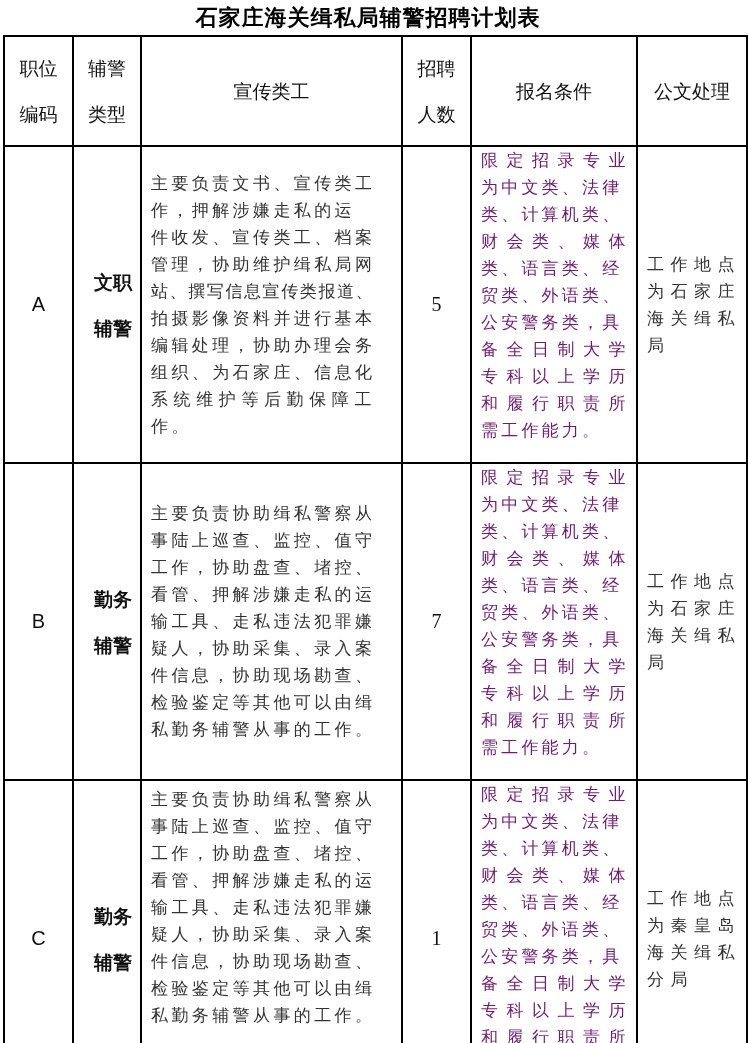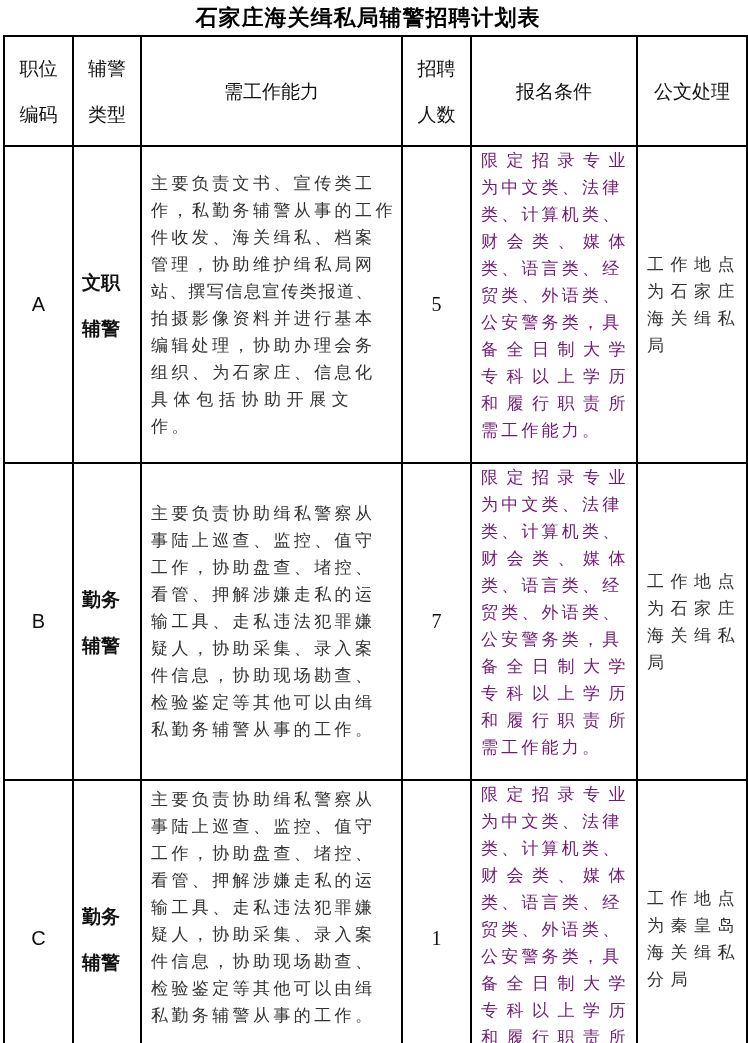--- a/index.html
+++ b/index.html
@@ -22,21 +22,21 @@
     font-family: "DejaVu Sans", "Liberation Sans", sans-serif;
     font-size: 19px; font-weight: normal; text-align: center; line-height: 46px; color: #111;
   }
   .hdr .two { display: block; }
   .code {
     font-family: "Liberation Sans", "DejaVu Sans", sans-serif;
     font-size: 20px; text-align: center; color: #111;
   }
   .type {
     font-family: "DejaVu Sans", "Liberation Sans", sans-serif;
-    font-size: 19px; font-weight: bold; text-align: left; line-height: 46px; color: #111;
+    font-size: 19px; font-weight: bold; text-align: right; line-height: 46px; color: #111;
   }
   .type span { display: block; }
   .desc {
     font-family: "DejaVu Serif", "Liberation Serif", serif;
     font-size: 17px; line-height: 27px; color: #333;
     text-align: justify; text-justify: inter-character;
     padding: 0 8px 0 9px !important;
     letter-spacing: 3.4px;
     margin-top: 25px;
   }
@@ -81,45 +81,45 @@
   <tbody>
       <tr>
     <td class="hdr">
       <span class="two">职位</span>
       <span class="two">编码</span>
     </td>
     <td class="hdr">
       <span class="two">辅警</span>
       <span class="two">类型</span>
     </td>
-    <td class="hdr">需工作能力</td>
+    <td class="hdr">宣传类工</td>
     <td class="hdr">
       <span class="two">招聘</span>
       <span class="two">人数</span>
     </td>
     <td class="hdr">报名条件</td>
     <td class="hdr">公文处理</td>
   </tr>
 
   <tr class="row-a">
     <td class="code">A</td>
     <td class="type">
       <span>文职</span>
       <span>辅警</span>
     </td>
     <td class="desc">
       <span class="line">主要负责文书、宣传类工</span>
-      <span class="line">作，私勤务辅警从事的工作</span>
-      <span class="line">件收发、海关缉私、档案</span>
+      <span class="line">作，押解涉嫌走私的运</span>
+      <span class="line">件收发、宣传类工、档案</span>
       <span class="line">管理，协助维护缉私局网</span>
       <span class="line" style="letter-spacing:1.6px">站、撰写信息宣传类报道、</span>
       <span class="line">拍摄影像资料并进行基本</span>
       <span class="line">编辑处理，协助办理会务</span>
       <span class="line">组织、为石家庄、信息化</span>
-      <span class="line" style="letter-spacing:5.6px">具体包括协助开展文</span>
+      <span class="line" style="letter-spacing:5.6px">系统维护等后勤保障工</span>
       <span class="line">作。</span>
     </td>
     <td class="num">5</td>
     <td class="cond">
       <span class="line" style="letter-spacing:8.5px">限定招录专业</span>
       <span class="line" style="letter-spacing:3.2px">为中文类、法律</span>
       <span class="line" style="letter-spacing:3.2px">类、计算机类、</span>
       <span class="line" style="letter-spacing:8.5px">财会类、媒体</span>
       <span class="line" style="letter-spacing:3.2px">类、语言类、经</span>
       <span class="line" style="letter-spacing:3.2px">贸类、外语类、</span>

